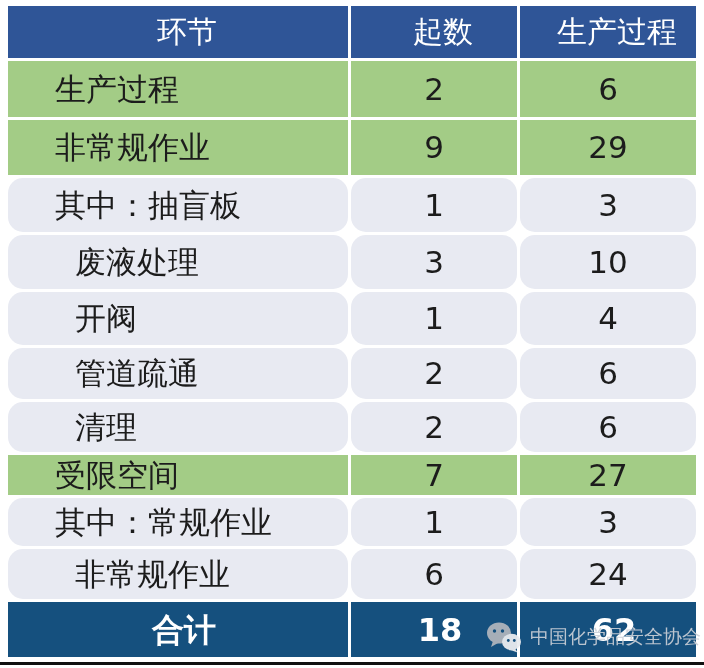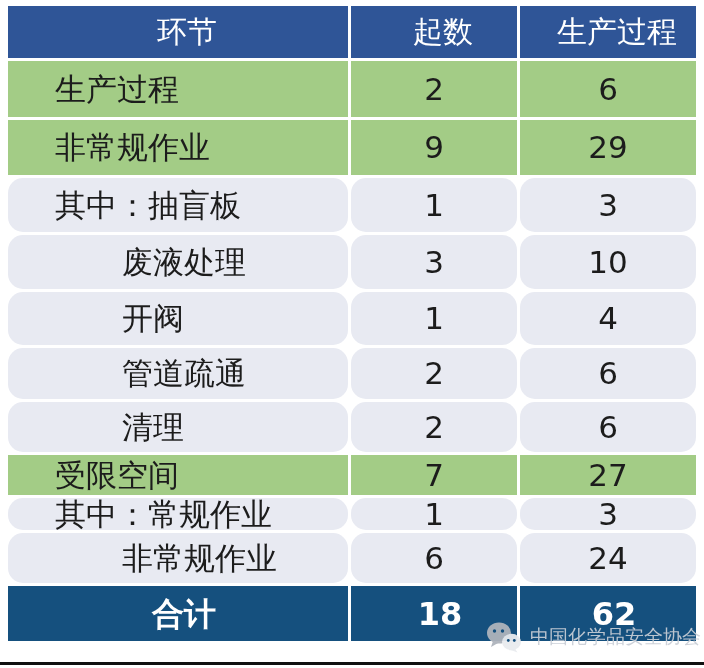--- a/index.html
+++ b/index.html
@@ -14,33 +14,33 @@
     position:absolute;left:8px;top:6px;width:688px;
     display:flex;flex-direction:column;gap:3px;background:#ffffff;
   }
   .trow{
     display:grid;grid-template-columns:340px 166px 176px;column-gap:3px;
     background:#ffffff;
   }
   .cell{display:flex;align-items:center;justify-content:center;
     font-size:31px;color:#1c1c1c;line-height:1;}
   .cell.label{justify-content:flex-start;padding-left:47px;}
-  .indent2 .cell.label{padding-left:114px;}
+  .indent2 .cell.label{padding-left:67px;}
 
   
   .thead{height:52px;}
   .thead .cell{background:#2F5597;color:#ffffff;font-size:30px;justify-content:center;padding-left:18px;}
 
   
   .band-green .cell{background:#A3CC86;}
   .band-light .cell{background:#E8EAF2;border-radius:15px;}
 
   
   .r1{height:56px}.r2{height:55px}.r3{height:54px}.r4{height:54px}.r5{height:53px}
-  .r6{height:51px}.r7{height:50px}.r8{height:40px}.r9{height:32px}.r10{height:50px}
+  .r6{height:51px}.r7{height:50px}.r8{height:40px}.r9{height:48px}.r10{height:50px}
 
   
   .tfoot{height:55px;}
   .tfoot .cell{background:#15507E;color:#ffffff;font-weight:bold;font-size:32px;justify-content:center;padding-left:12px;}
 
   
   .bottom-line{position:absolute;left:0;top:662px;width:704px;height:3px;background:#101010;}
 
   
   .watermark{

